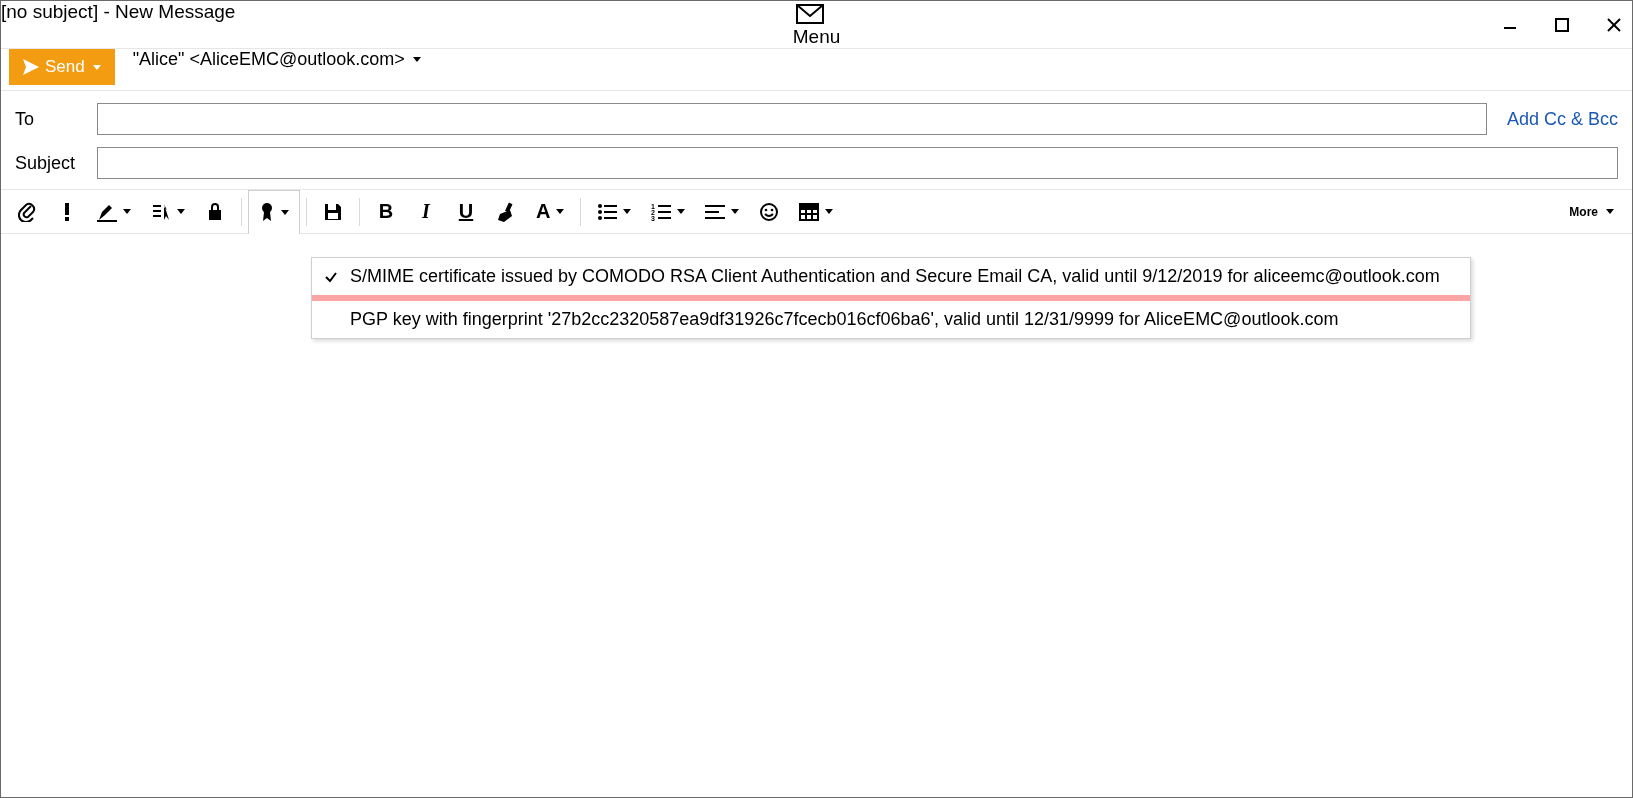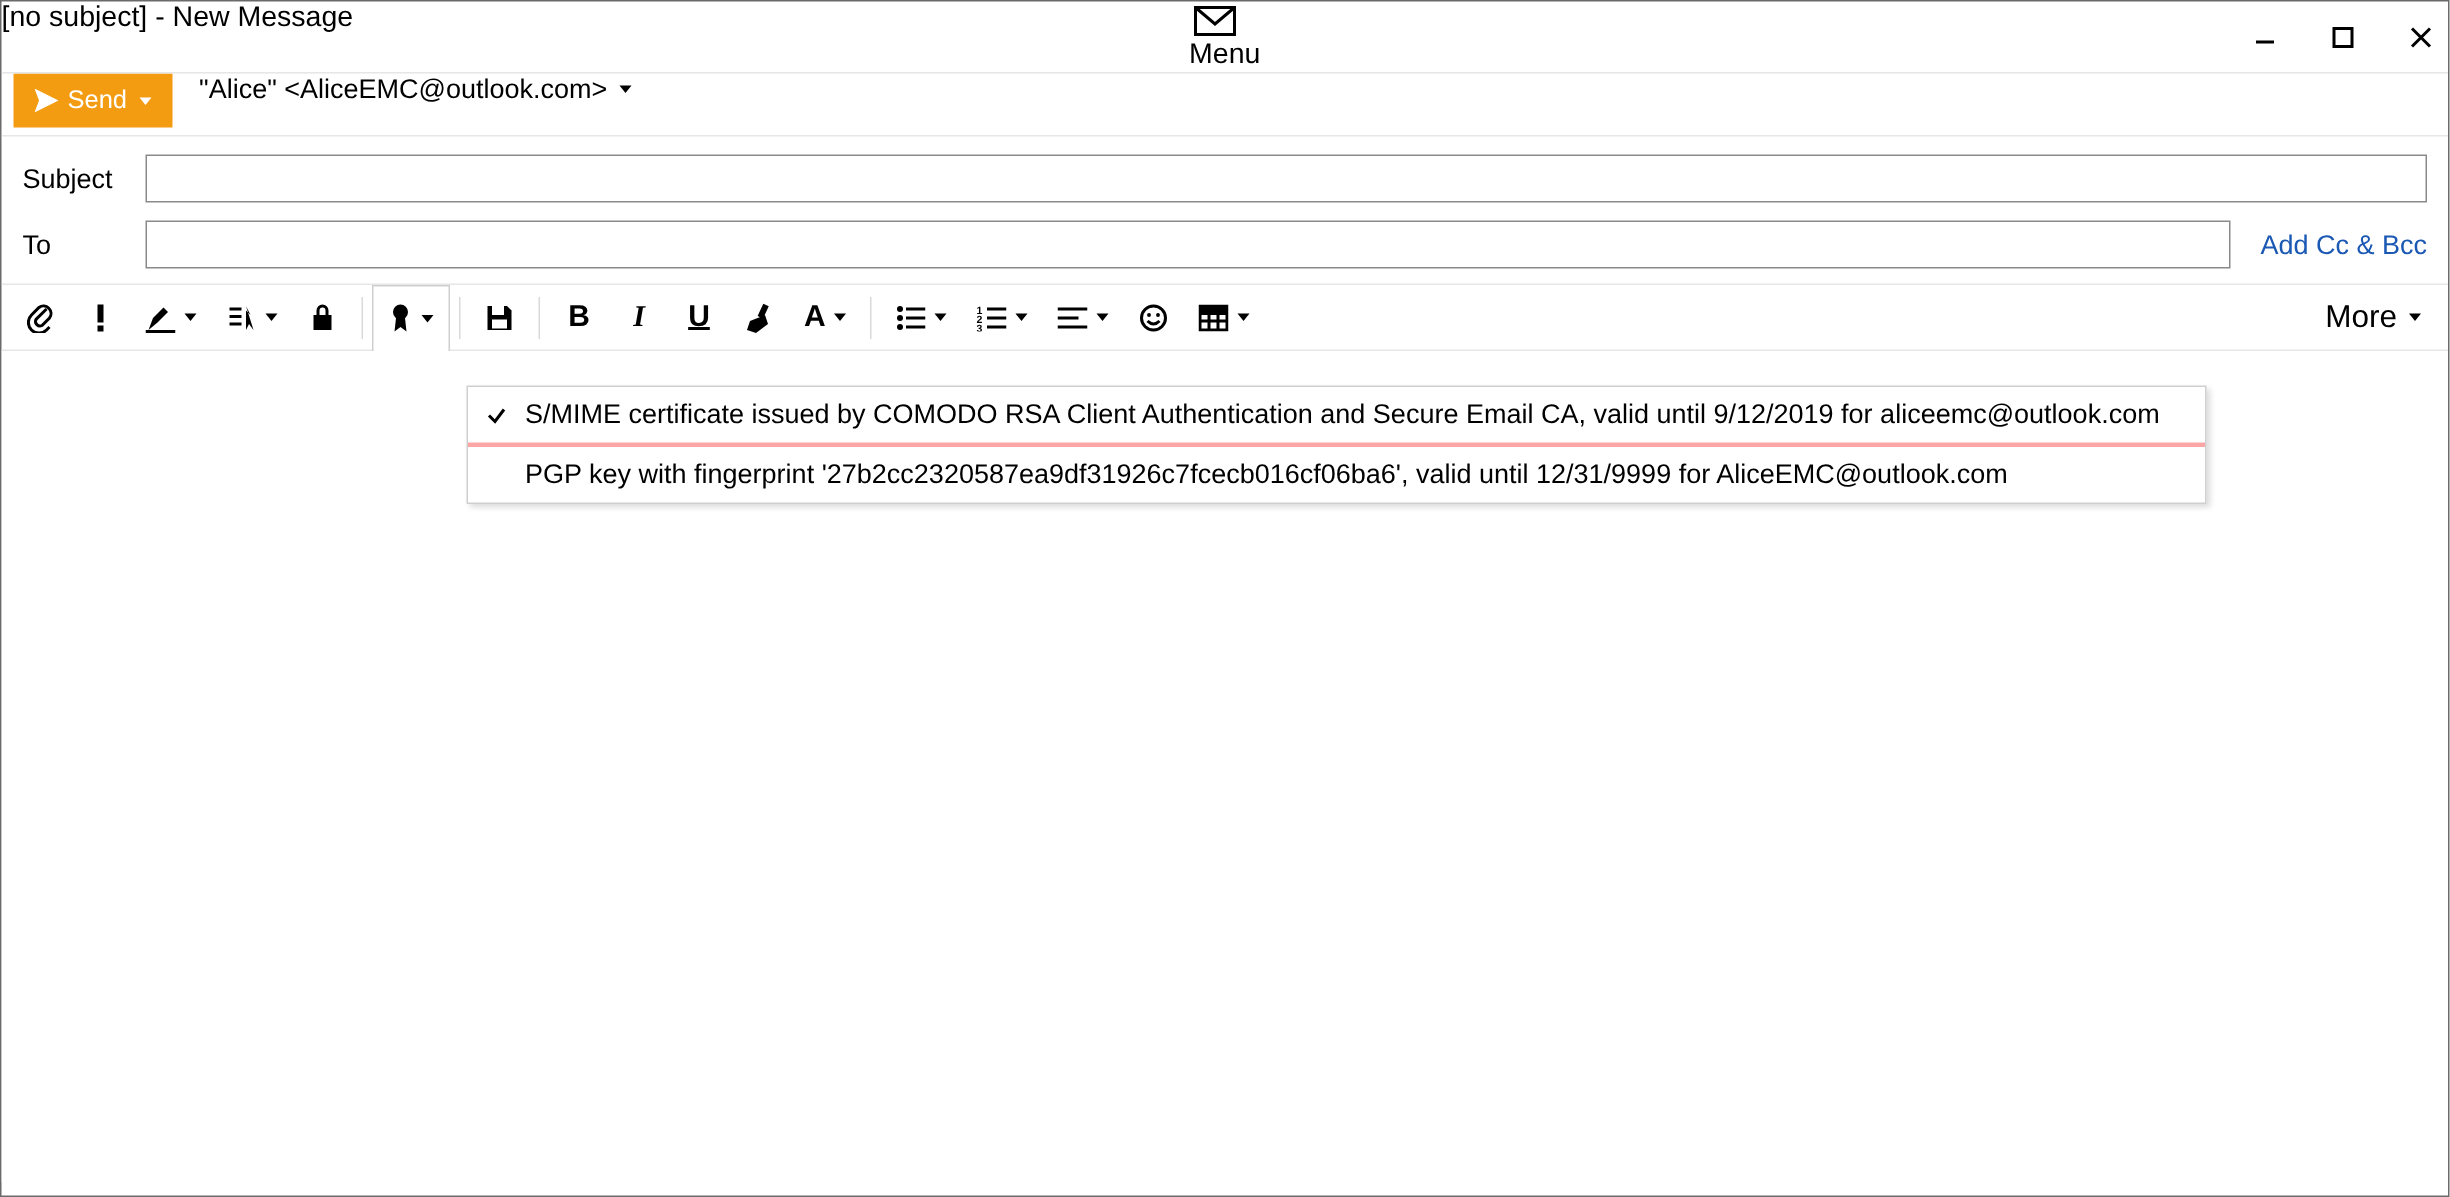--- a/index.html
+++ b/index.html
@@ -151,41 +151,42 @@
     border-top: 5px solid #000;
     margin-left: 2px;
   }
   .caret.white { border-top-color: #fff; }
   .toolbar-more {
     margin-left: auto;
     display: flex;
     align-items: center;
     gap: 6px;
     padding-right: 12px;
-    font-size: 21px;
+    font-size: 12px;
     cursor: pointer;
+    font-weight: bold;
   }
   
   .dropdown {
     position: absolute;
     top: 256px;
     left: 310px;
     width: 1160px;
     background: #fff;
     border: 1px solid #cfcfcf;
     box-shadow: 2px 2px 4px rgba(0,0,0,.15);
     z-index: 10;
   }
   .dropdown-item {
     display: flex;
     align-items: center;
     padding: 8px 14px 8px 10px;
     font-size: 18px;
     gap: 10px;
-    border-bottom: 3px solid #fca5a5;
+    border-bottom: 6px solid #fca5a5;
     cursor: pointer;
   }
   .dropdown-item:last-child { border-bottom: none; }
   .dropdown-item .check-slot {
     width: 18px;
     display: flex;
     justify-content: center;
   }
   
   .editor {
@@ -237,27 +238,27 @@
     <span class="caret white"></span>
   </button>
   <div class="from-field">
     <span>"Alice" &lt;AliceEMC@outlook.com&gt;</span>
     <span class="caret"></span>
   </div>
 </div>
 
 <div class="fields">
   <div class="field-row">
-    <div class="field-label">Subject</div>
-    <input class="field-input" type="text" value="" style="">
-  </div>
-  <div class="field-row">
     <div class="field-label">To</div>
     <input class="field-input" type="text" value="" style="">
     <span class="add-cc">Add Cc &amp; Bcc</span>
+  </div>
+  <div class="field-row">
+    <div class="field-label">Subject</div>
+    <input class="field-input" type="text" value="" style="">
   </div>
 </div>
 
 <div class="toolbar">
   <div class="tb-btn">
     <svg width="18" height="20" viewBox="0 0 18 20">
         <path d="M13 4 L6 11 a3 3 0 0 0 4 4 L15 10 a5 5 0 0 0 -7 -7 L3 8 a7 7 0 0 0 10 10 l2 -2" fill="none" stroke="#000" stroke-width="2"></path>
       </svg>
   </div>
   <div class="tb-btn">

